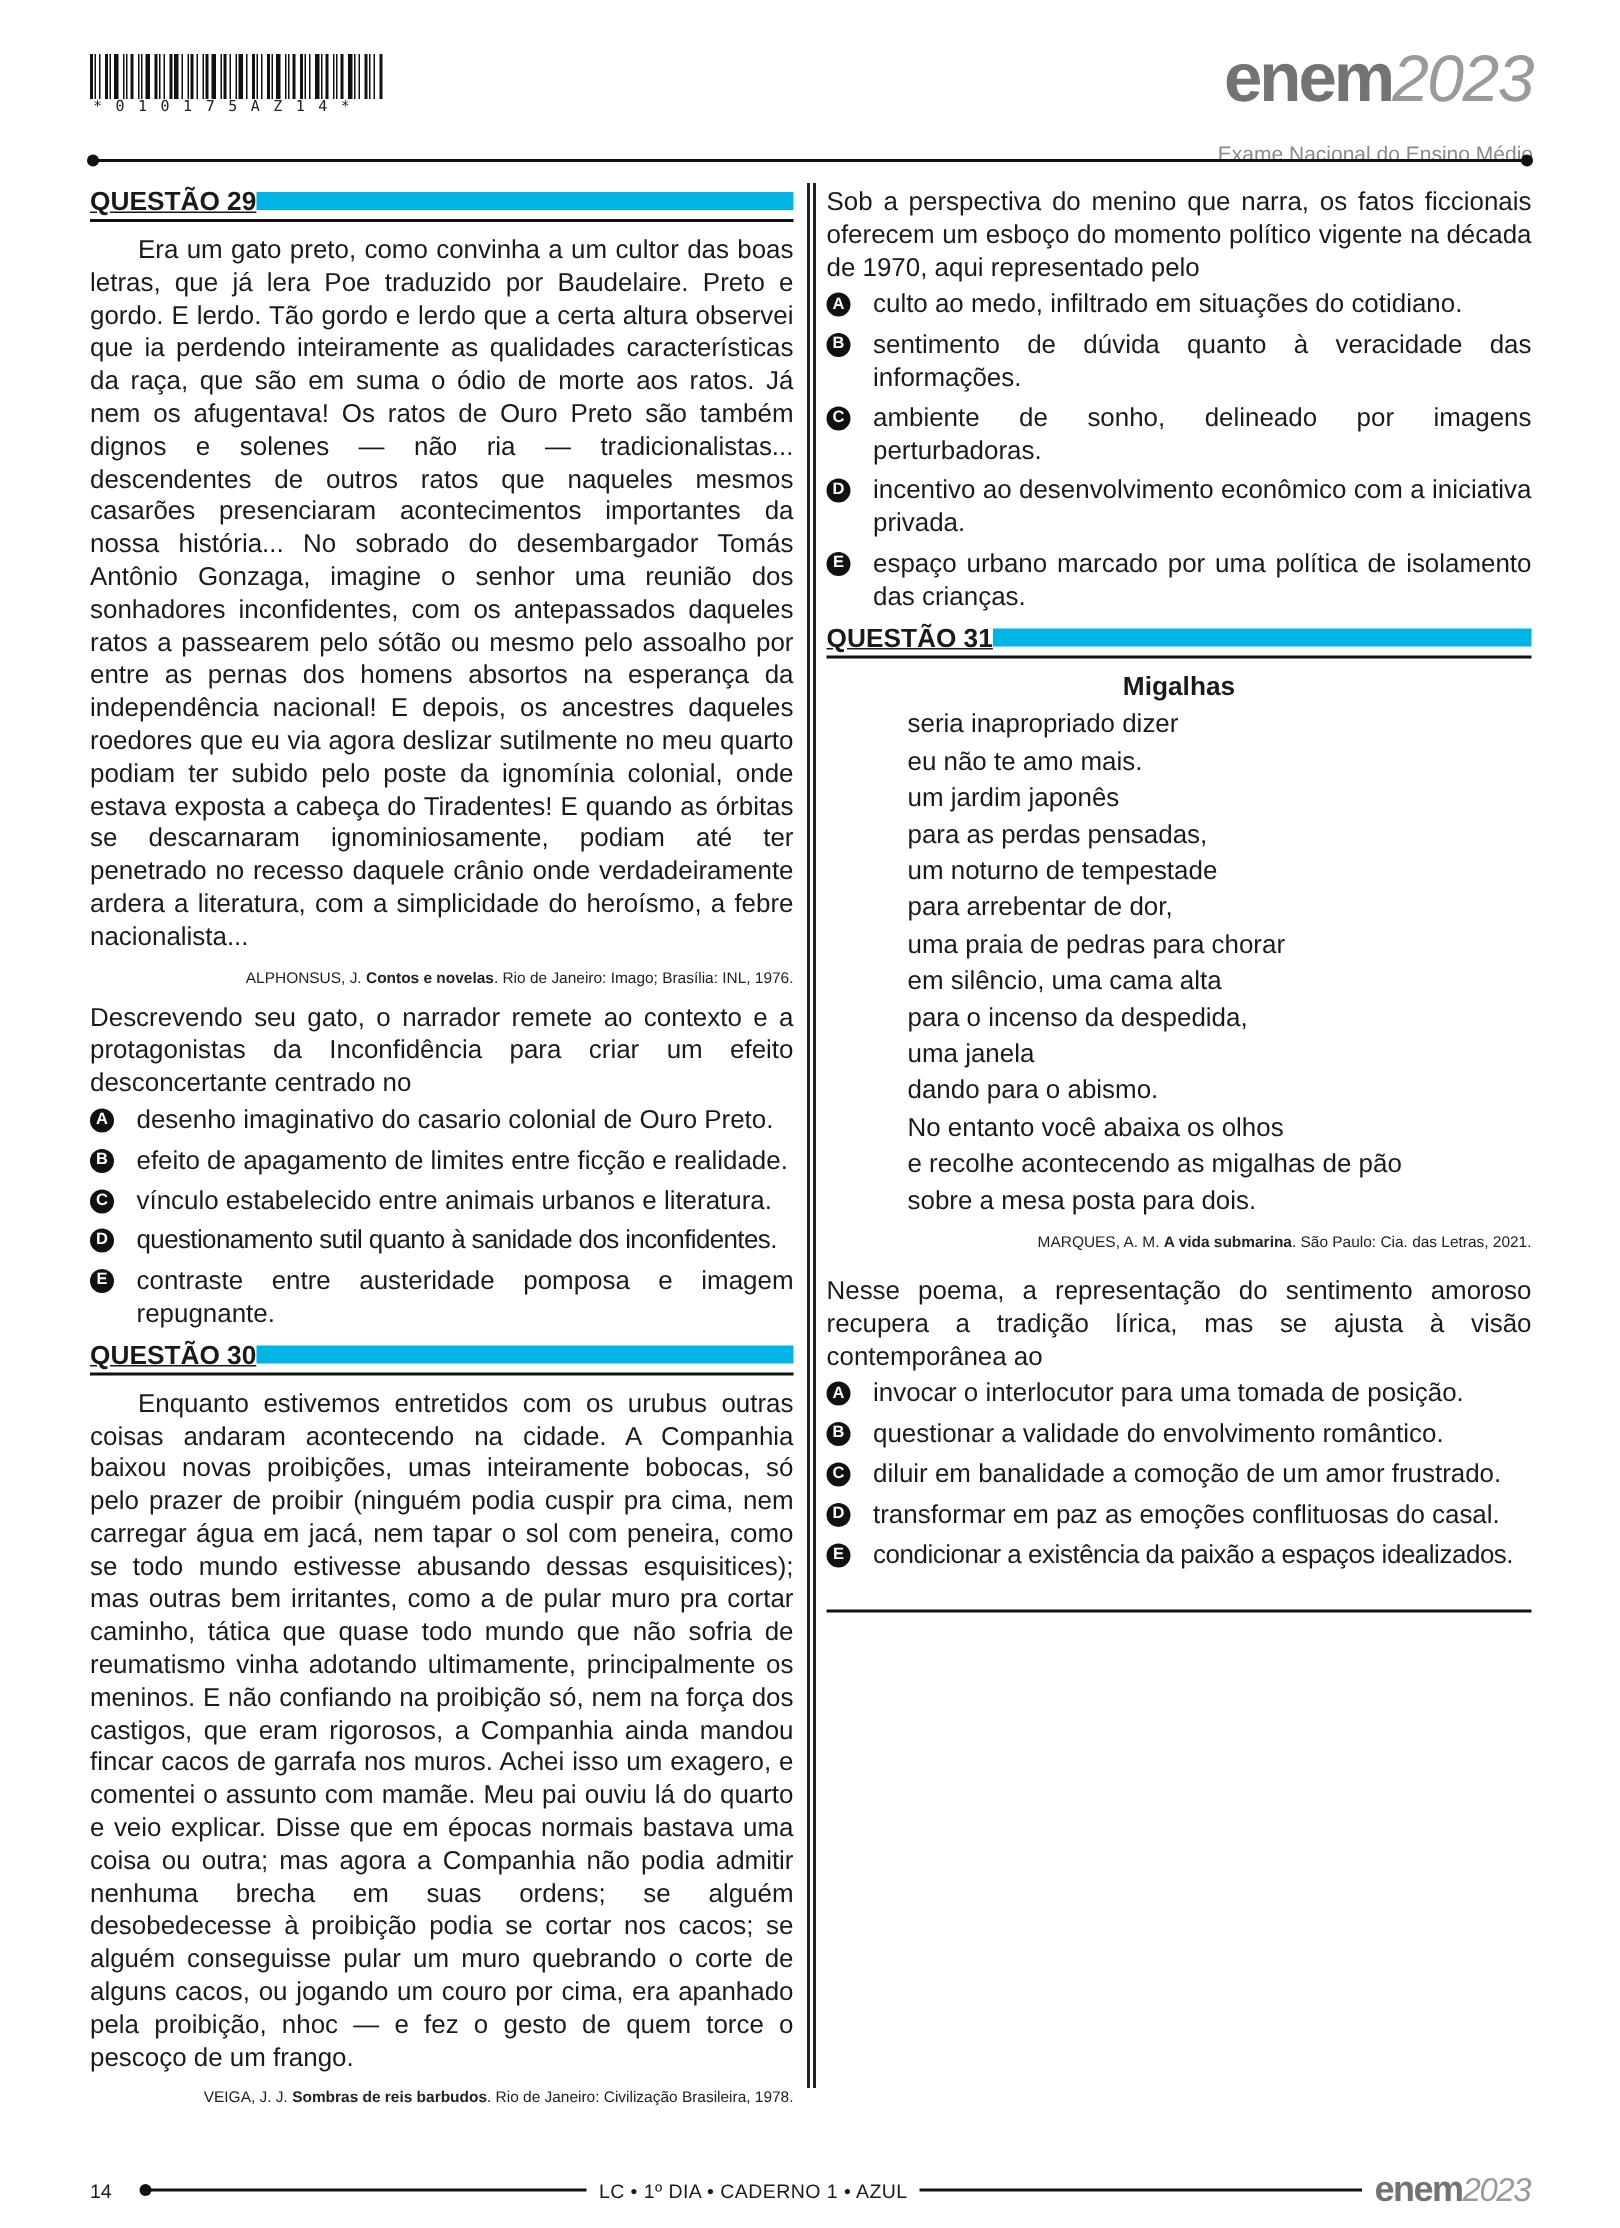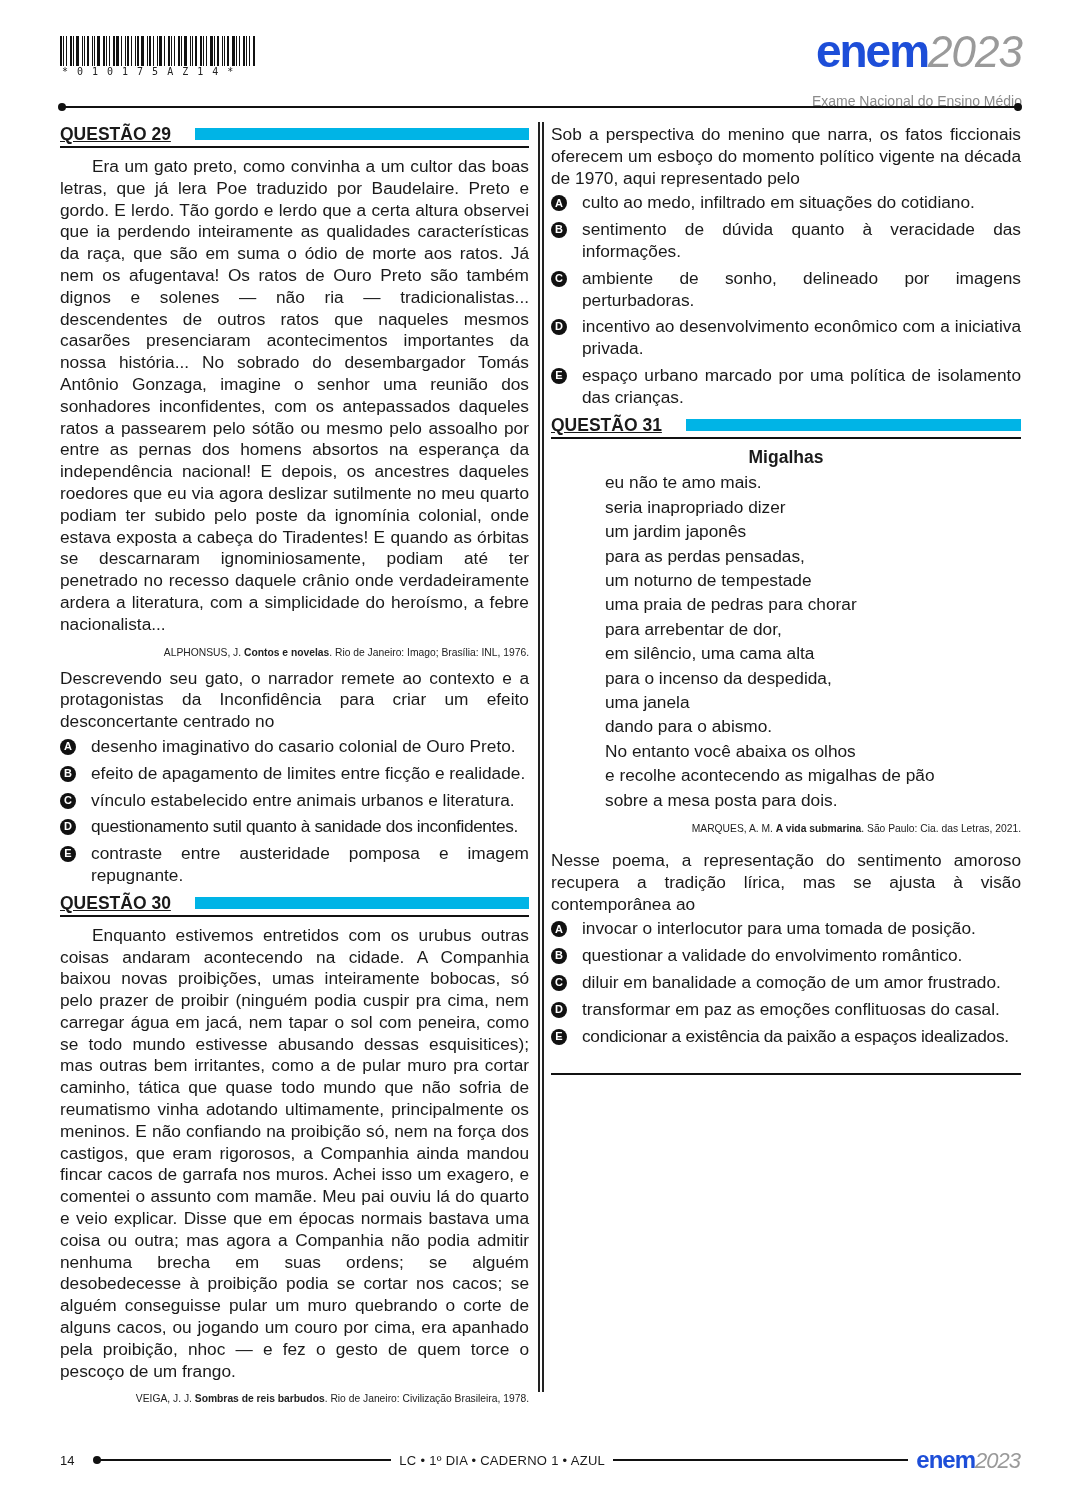--- a/index.html
+++ b/index.html
@@ -23,21 +23,21 @@
       font-family: "DejaVu Sans Mono", monospace;
       font-size: 10px; letter-spacing: 9px; color: #222;
     }
     .logo {
       position: absolute; right: 58px; top: 28px;
       text-align: right;
     }
     .logo-main { display: flex; align-items: baseline; justify-content: flex-end; line-height: 1; }
     .logo-enem {
       font-family: "Liberation Sans", sans-serif;
-      font-weight: bold; font-size: 46px; color: #1d4ed8; letter-spacing: -2px;
+      font-weight: bold; font-size: 46px; color: #737373; letter-spacing: -2px;
     }
     .logo-year {
       font-family: "Liberation Sans", sans-serif;
       font-style: italic; font-size: 44px; color: #9a9a9a; letter-spacing: -1px;
     }
     .logo-sub { font-size: 14px; color: #8a8a8a; margin-top: 19px; }
 
     .top-rule {
       position: absolute; left: 62px; right: 62px; top: 106px;
       height: 2px; background: #111;
@@ -61,21 +61,21 @@
       position: absolute; left: 538px; top: 122px; height: 1270px;
       width: 6px; border-left: 2px solid #222; border-right: 2px solid #222;
     }
 
     .q-header {
       position: relative; display: flex; align-items: center;
       height: 24px; border-bottom: 2px solid #111; margin-bottom: 8px;
     }
     .q-title {
       font-weight: bold; font-size: 17.5px; text-decoration: underline;
-      white-space: nowrap; padding-right: 24px;
+      white-space: nowrap; 
     }
     .q-bar { flex: 1; height: 12px; background: #00b4e6; margin-top: -2px; }
 
     .para { text-align: justify; text-indent: 32px; }
     .noind { text-indent: 0; }
     .source {
       font-size: 10.3px; text-align: right; line-height: 14px;
       margin: 10px 0 8px; color: #222;
     }
     .source b { font-weight: bold; }
@@ -269,27 +269,27 @@
     </div>
   </section>
 
   <section style="margin-top:6px">
     <div class="q-header">
       <span class="q-title">QUESTÃO 31</span>
       <span class="q-bar"></span>
     </div>
     <div class="poem-title">Migalhas</div>
     <div class="poem" id="poem">
+        <span class="poem-line">seria inapropriado dizer</span>
         <span class="poem-line">eu não te amo mais.</span>
-        <span class="poem-line">seria inapropriado dizer</span>
         <span class="poem-line">um jardim japonês</span>
         <span class="poem-line">para as perdas pensadas,</span>
         <span class="poem-line">um noturno de tempestade</span>
+        <span class="poem-line">para arrebentar de dor,</span>
         <span class="poem-line">uma praia de pedras para chorar</span>
-        <span class="poem-line">para arrebentar de dor,</span>
         <span class="poem-line">em silêncio, uma cama alta</span>
         <span class="poem-line">para o incenso da despedida,</span>
         <span class="poem-line">uma janela</span>
         <span class="poem-line">dando para o abismo.</span>
         <span class="poem-line">No entanto você abaixa os olhos</span>
         <span class="poem-line">e recolhe acontecendo as migalhas de pão</span>
         <span class="poem-line">sobre a mesa posta para dois.</span>
       </div>
     <p class="source">
       <span>MARQUES, A. M.</span>

